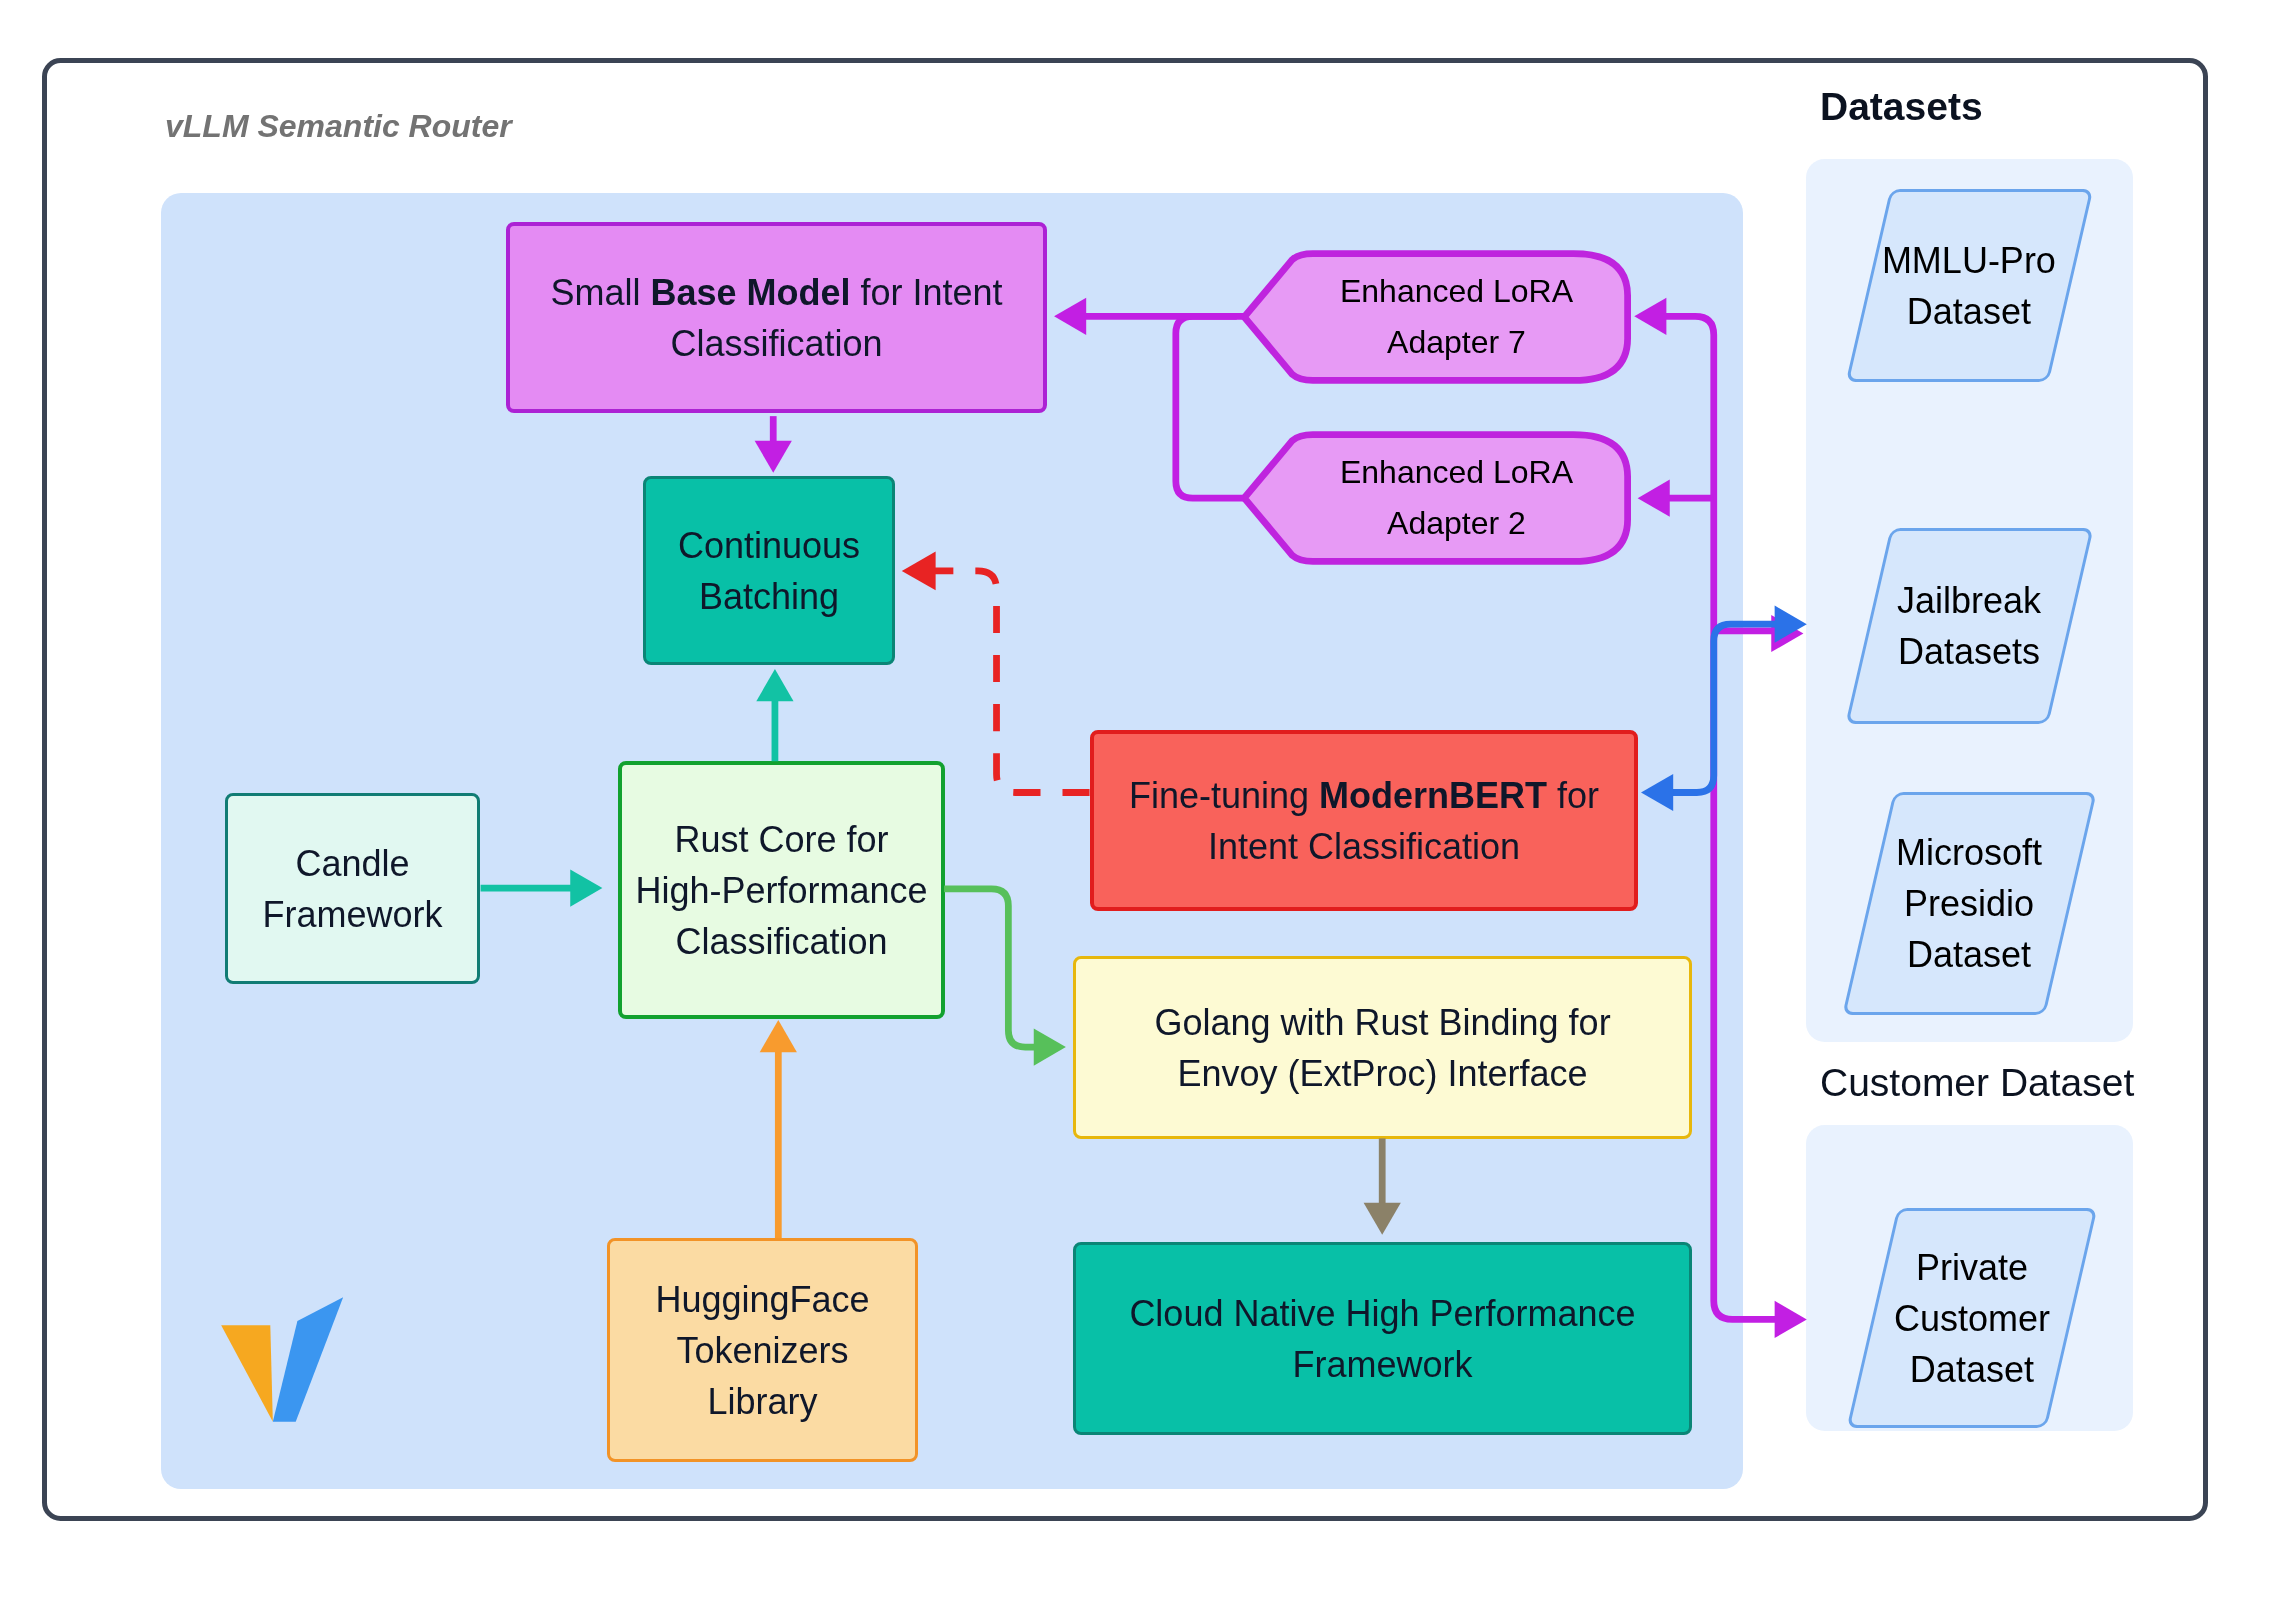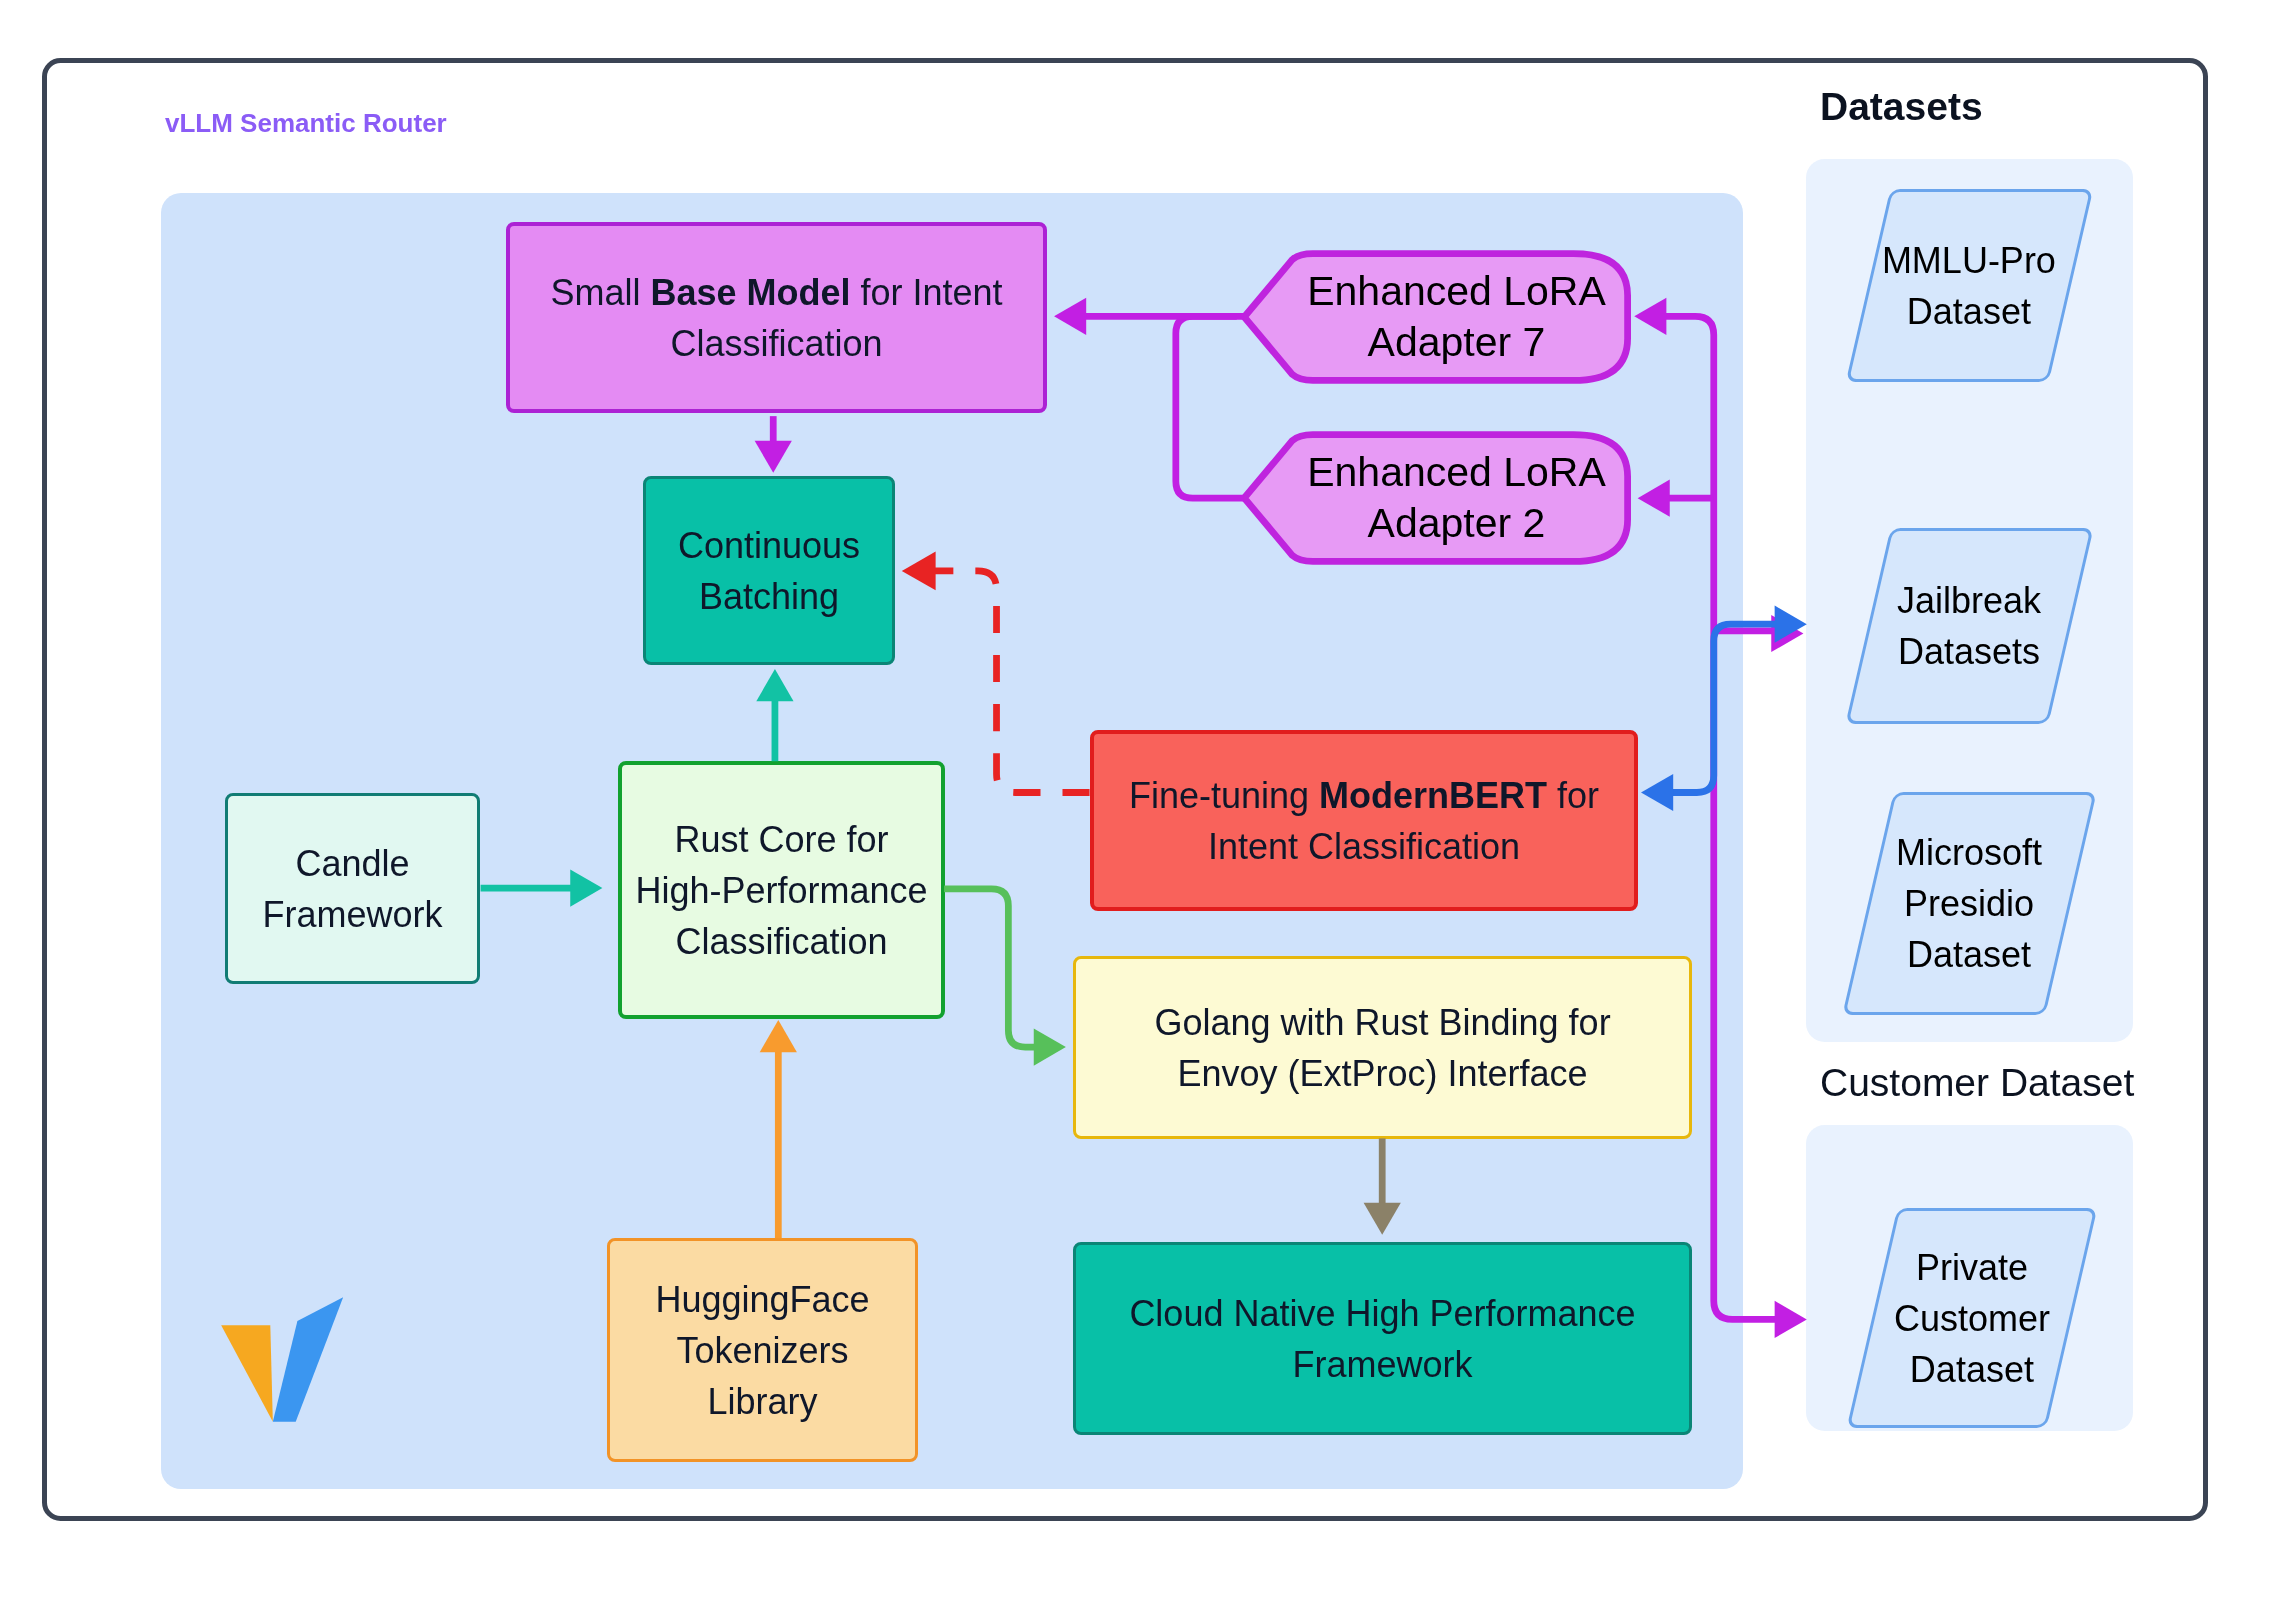--- a/index.html
+++ b/index.html
@@ -1,37 +1,37 @@
 <!DOCTYPE html>
 <html style="font-size:13.5px"><head>
 <meta charset="utf-8">
 <style>
   html,body{margin:0;padding:0;background:#ffffff;}
   .canvas{position:relative;width:2284px;height:1618px;background:#ffffff;overflow:hidden;
           font-family:"Liberation Sans", sans-serif;color:#000;}
   .frame{position:absolute;left:42px;top:58px;width:2166px;height:1463px;
          border:5px solid #3b4454;border-radius:18.6px;background:#ffffff;box-sizing:border-box;}
-  .title{position:absolute;left:165px;top:108px;font-size:26px;font-weight:700;color:#8b5cf6;}
+  .title{position:absolute;left:165px;top:108px;font-size:32px;font-weight:700;color:#737373;font-style:italic;}
   .container{position:absolute;left:161px;top:193px;width:1582px;height:1296px;
              background:#cfe2fb;border-radius:20px;}
   .panel{position:absolute;background:#e9f2fe;border-radius:18.6px;}
   .side-label{position:absolute;font-size:39px;color:#0b1220;}
   .bold{font-weight:700;}
   .node{position:absolute;display:flex;flex-direction:column;justify-content:center;align-items:center;
         box-sizing:border-box;text-align:center;font-size:36px;line-height:51px;color:#0f172a;border-radius:8px;}
   .node-base   {background:#e48bf3;border:4.2px solid #ac22d4;}
   .node-teal   {background:#08c0a7;border:3.4px solid #0b8576;}
   .node-red    {background:#f9625b;border:4.2px solid #e11d1d;}
   .node-mint   {background:#e1f8f1;border:3.4px solid #117c74;}
   .node-green  {background:#e7fbe2;border:4.2px solid #12a12f;}
   .node-yellow {background:#fdfad3;border:3.4px solid #e7b70c;}
   .node-orange {background:#fbdba3;border:3.4px solid #f29327;}
   .adapter{position:absolute;width:391px;height:134px;}
   .adapter-label{position:absolute;left:42px;top:0;right:0;bottom:0;display:flex;flex-direction:column;
-                 justify-content:center;align-items:center;text-align:center;font-size:41px;line-height:51px;}
+                 justify-content:center;align-items:center;text-align:center;font-size:32px;line-height:51px;}
   .para{position:absolute;background:#d6e7fc;border:3.4px solid #6ba5ec;border-radius:10px;
         transform:skewX(-13deg);display:flex;align-items:center;justify-content:center;box-sizing:border-box;}
   .para-label{transform:skewX(13deg);text-align:center;font-size:36px;line-height:51px;color:#000;}
   svg.edges{position:absolute;left:0;top:0;width:2284px;height:1618px;pointer-events:none;}
   .logo{position:absolute;left:211px;top:1293px;width:144px;height:144px;}
 </style>
 </head>
 <body>
 
 <div class="canvas">

